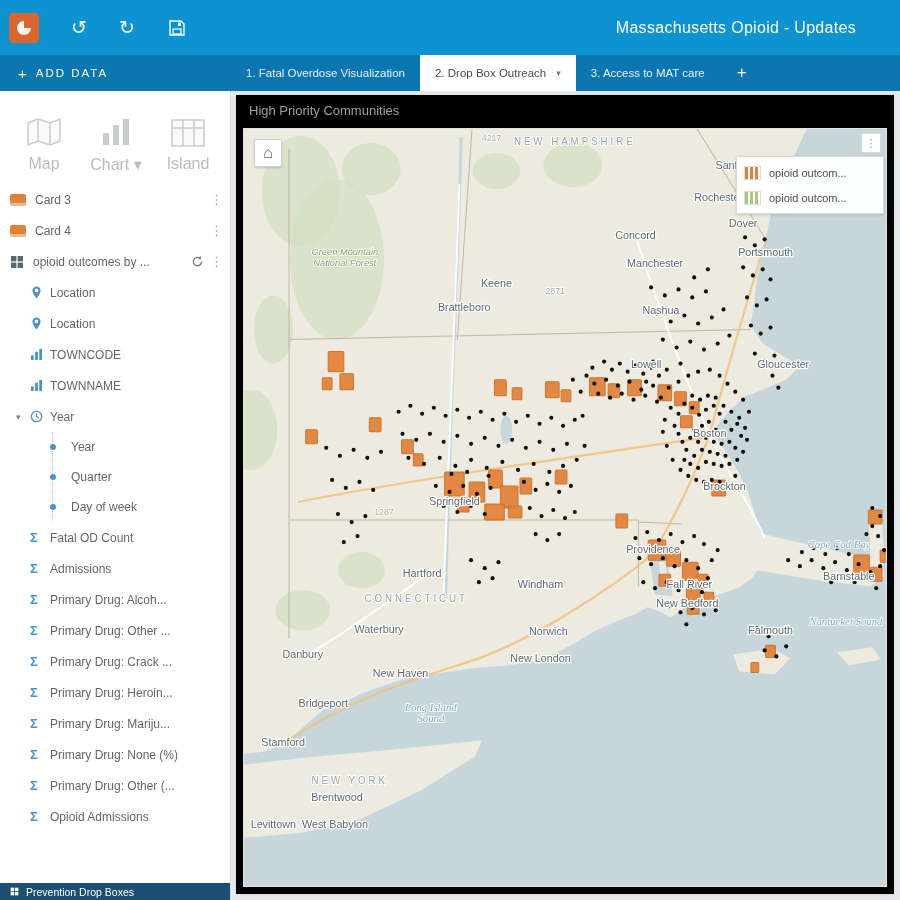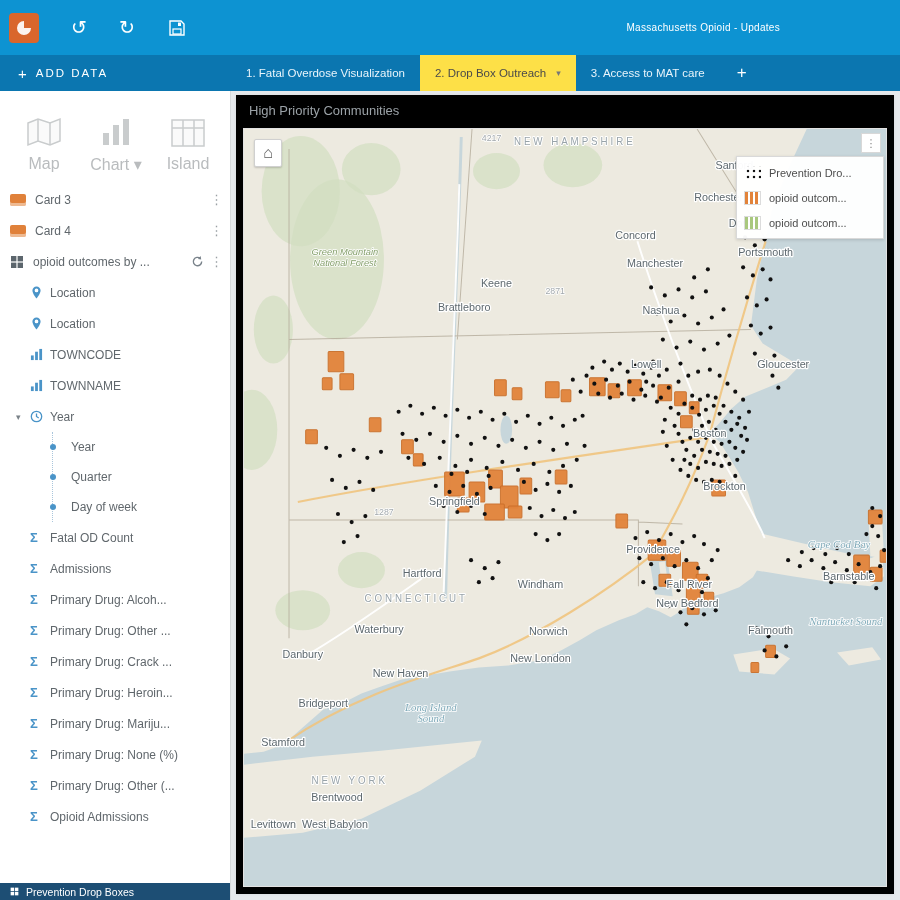--- a/index.html
+++ b/index.html
@@ -3,29 +3,29 @@
 <meta charset="utf-8">
 <style>
   html,body{margin:0;padding:0}
   body{width:900px;height:900px;overflow:hidden;font-family:"Liberation Sans",sans-serif;background:#eceef0;position:relative}
 
   
   .header{position:absolute;left:0;top:0;right:0;height:55px;background:#0d93d2;display:flex;align-items:center;color:#fff;z-index:5}
   .logo{width:30px;height:30px;margin-left:9px;background:#d9662c;border-radius:4px;display:flex;align-items:center;justify-content:center}
   .hicon{color:#fff;font-size:19px;margin-left:32px;cursor:pointer;line-height:1}
   .hsave{margin-left:34px;display:flex;cursor:pointer}
-  .htitle{margin-left:auto;margin-right:120px;font-size:10px;letter-spacing:.3px}
+  .htitle{margin-left:auto;margin-right:44px;font-size:16px;letter-spacing:.3px}
 
   
   .tabbar{position:absolute;top:55px;left:0;right:0;height:36px;background:#0b76b0;display:flex;align-items:stretch;z-index:5}
   .adddata{width:231px;box-sizing:border-box;display:flex;align-items:center;gap:9px;color:#fff;padding-left:18px;letter-spacing:2px;font-size:11.5px;cursor:pointer}
   .adddata .plus{font-size:15px;letter-spacing:0}
   .tabstrip{display:flex;align-items:stretch}
   .tab{display:flex;align-items:center;padding:0 15px;font-size:11.5px;color:#e8f4fb;cursor:pointer;white-space:nowrap}
-  .tab.active{background:#fde047;color:#4a4a4a}
+  .tab.active{background:#ffffff;color:#4a4a4a}
   .tab .caret{margin-left:10px;font-size:9px;color:#777}
   .plustab{width:44px;display:flex;align-items:center;justify-content:center;color:#fff;font-size:17px;cursor:pointer}
 
   
   .sidebar{position:absolute;top:91px;left:0;width:230px;bottom:0;background:#fff;border-right:1px solid #d6d9db;overflow:hidden;z-index:4}
   .tools{display:flex;padding:14px 8px 10px 14px;gap:12px}
   .tool{width:60px;text-align:center;color:#b9bcbe;font-size:16px;cursor:pointer}
   .tool .ticon{height:42px;display:flex;align-items:flex-end;justify-content:center;margin-bottom:8px}
   .row{display:flex;align-items:center;height:31px;padding:0 8px 0 10px;font-size:12px;color:#60676c;cursor:pointer}
   .rlabel{white-space:nowrap;overflow:hidden;text-overflow:ellipsis;flex:1}
@@ -724,24 +724,20 @@
             <text x="253" y="12" class="mlbl route">4217</text>
             <text x="318" y="165" class="mlbl route">2871</text>
             <text x="143" y="385" class="mlbl route">1287</text>
           </g>
         </svg>
       <div class="homebtn">⌂</div>
       <div class="cardmenu">⋮</div>
       <div class="legend">
         <div>
             <div class="lrow">
-              <span class="sw dots"></span>
-              <span class="llabel">Prevention Dro...</span>
-            </div>
-            <div class="lrow">
               <span class="sw orange-hatch"></span>
               <span class="llabel">opioid outcom...</span>
             </div>
             <div class="lrow">
               <span class="sw green-hatch"></span>
               <span class="llabel">opioid outcom...</span>
             </div>
           </div>
       </div>
     </div>

